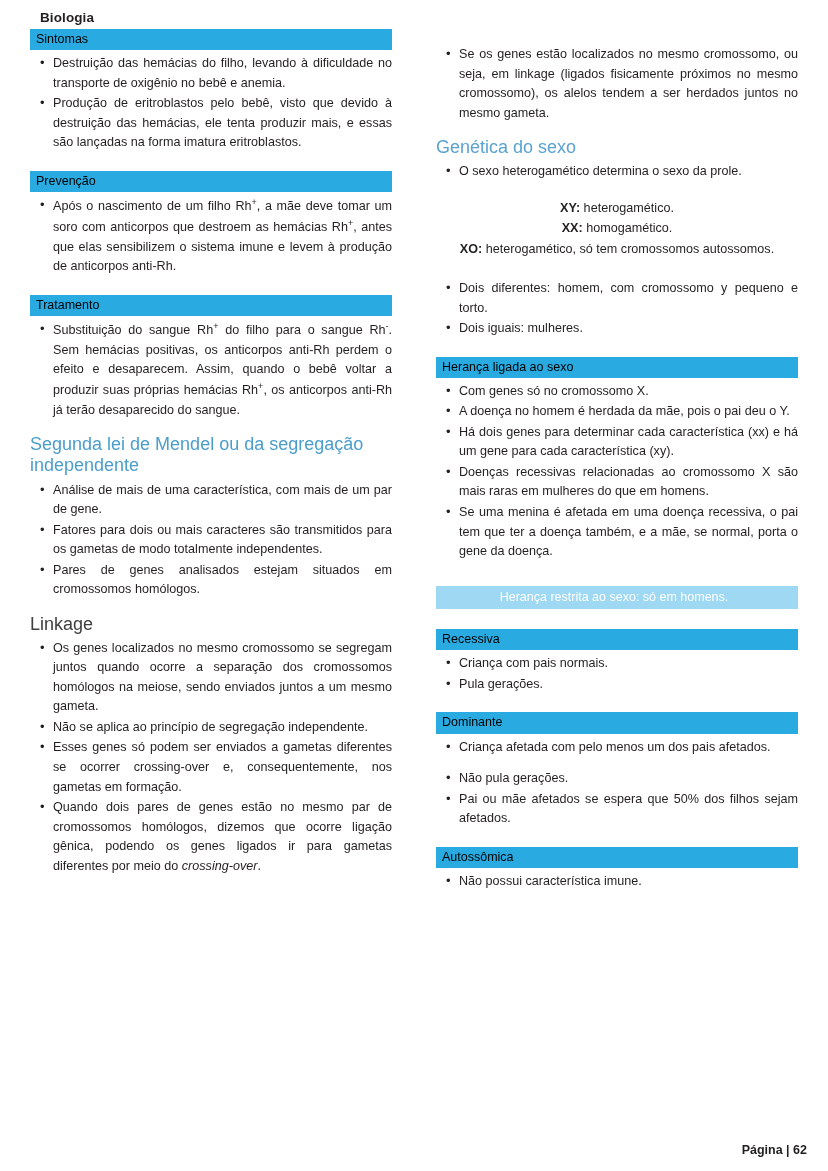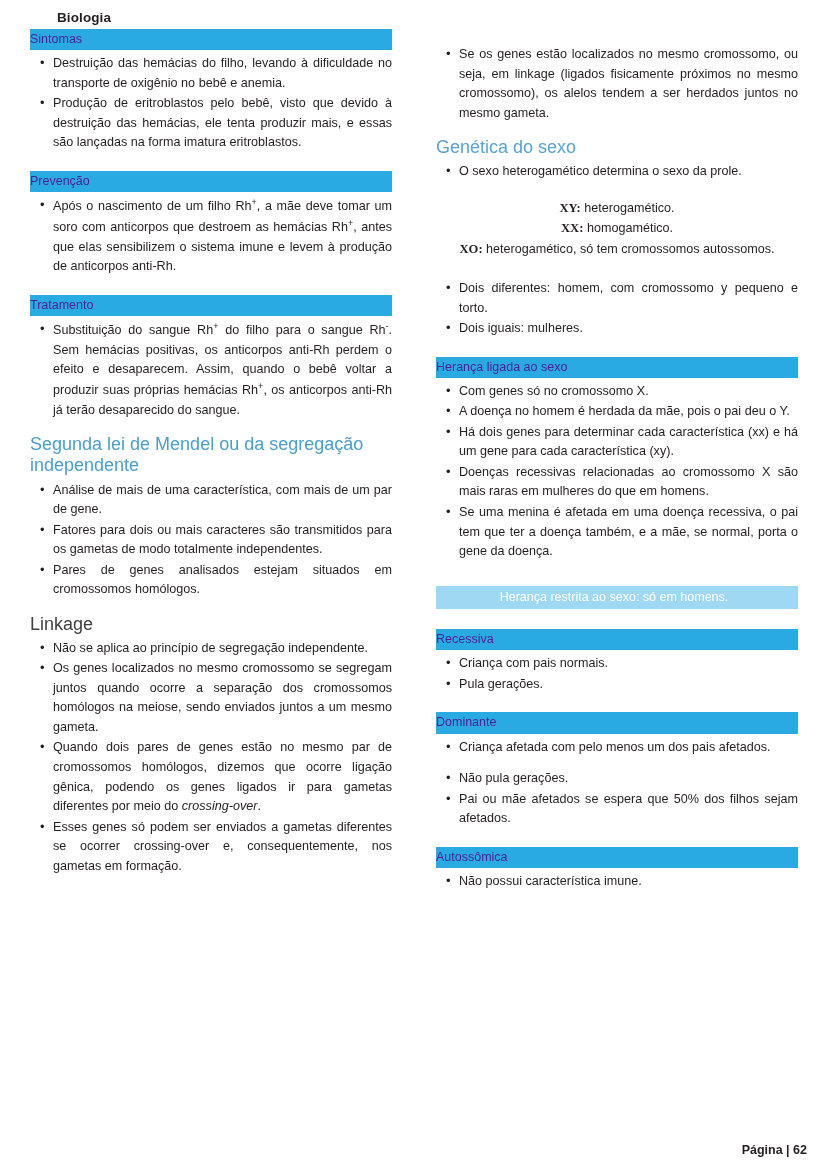--- a/index.html
+++ b/index.html
@@ -28,29 +28,29 @@
     align-items: flex-start;
   }
   .col {
     width: 362px;
     flex: 0 0 362px;
   }
   .doc-title {
     font-size: 13.5px;
     font-weight: bold;
     color: #231f20;
-    margin: 0 0 4px 27px;
+    margin: 0 0 4px 10px;
     letter-spacing: .1px;
   }
   
   .bar {
     background: #29abe2;
-    color: #4c1d95;
+    color: #000000;
     font-size: 12.5px;
-    padding: 3px 6px 4px 0;
+    padding: 3px 6px 4px 6px;
     margin: 0 0 4px 0;
     line-height: 1.15;
   }
   .bar.light {
     background: #9fd8f2;
     color: #ffffff;
     text-align: center;
     font-size: 12.5px;
     padding: 4px 6px 5px 0;
   }
@@ -92,21 +92,21 @@
   .spacer-sm { height: 10px; }
   .spacer-md { height: 16px; }
   .spacer-lg { height: 22px; }
 
   .centered-block {
     text-align: center;
     font-size: 12.6px;
     line-height: 1.62;
     margin: 16px 0 10px 0;
   }
-  .centered-block .k { font-weight: bold; font-family: Liberation Serif, serif; }
+  .centered-block .k { font-weight: bold; }
 
   sup { font-size: 9px; vertical-align: super; }
 
   em { font-style: italic; }
 
   .footer {
     position: absolute;
     right: 21px;
     bottom: 14px;
     font-size: 12.5px;
@@ -147,24 +147,24 @@
 
       <h2 class="section">Segunda lei de Mendel ou da segregação independente</h2>
       <ul class="bullets">
         <li>Análise de mais de uma característica, com mais de um par de gene.</li>
         <li>Fatores para dois ou mais caracteres são transmitidos para os gametas de modo totalmente independentes.</li>
         <li>Pares de genes analisados estejam situados em cromossomos homólogos.</li>
       </ul>
 
       <h2 class="section mauve">Linkage</h2>
       <ul class="bullets">
+        <li>Os genes localizados no mesmo cromossomo se segregam juntos quando ocorre a separação dos cromossomos homólogos na meiose, sendo enviados juntos a um mesmo gameta.</li>
         <li>Não se aplica ao princípio de segregação independente.</li>
-        <li>Os genes localizados no mesmo cromossomo se segregam juntos quando ocorre a separação dos cromossomos homólogos na meiose, sendo enviados juntos a um mesmo gameta.</li>
+        <li>Esses genes só podem ser enviados a gametas diferentes se ocorrer crossing-over e, consequentemente, nos gametas em formação.</li>
         <li>Quando dois pares de genes estão no mesmo par de cromossomos homólogos, dizemos que ocorre ligação gênica, podendo os genes ligados ir para gametas diferentes por meio do <em>crossing-over</em>.</li>
-        <li>Esses genes só podem ser enviados a gametas diferentes se ocorrer crossing-over e, consequentemente, nos gametas em formação.</li>
       </ul>
 
     </div>
 
     <div class="col">
 
       <div class="spacer-sm" style="height:16px"></div>
       <ul class="bullets">
         <li>Se os genes estão localizados no mesmo cromossomo, ou seja, em linkage (ligados fisicamente próximos no mesmo cromossomo), os alelos tendem a ser herdados juntos no mesmo gameta.</li>
       </ul>

